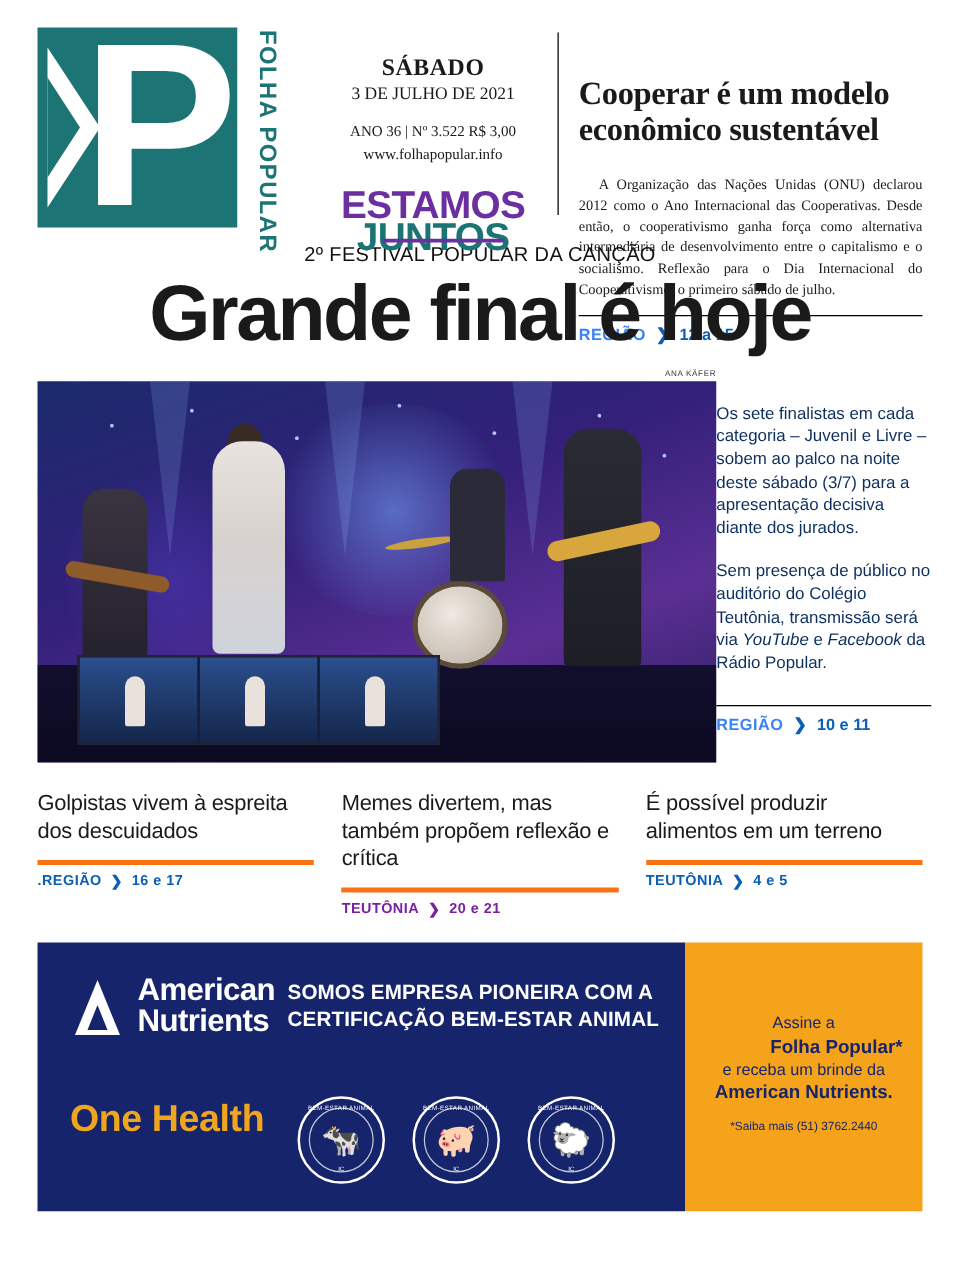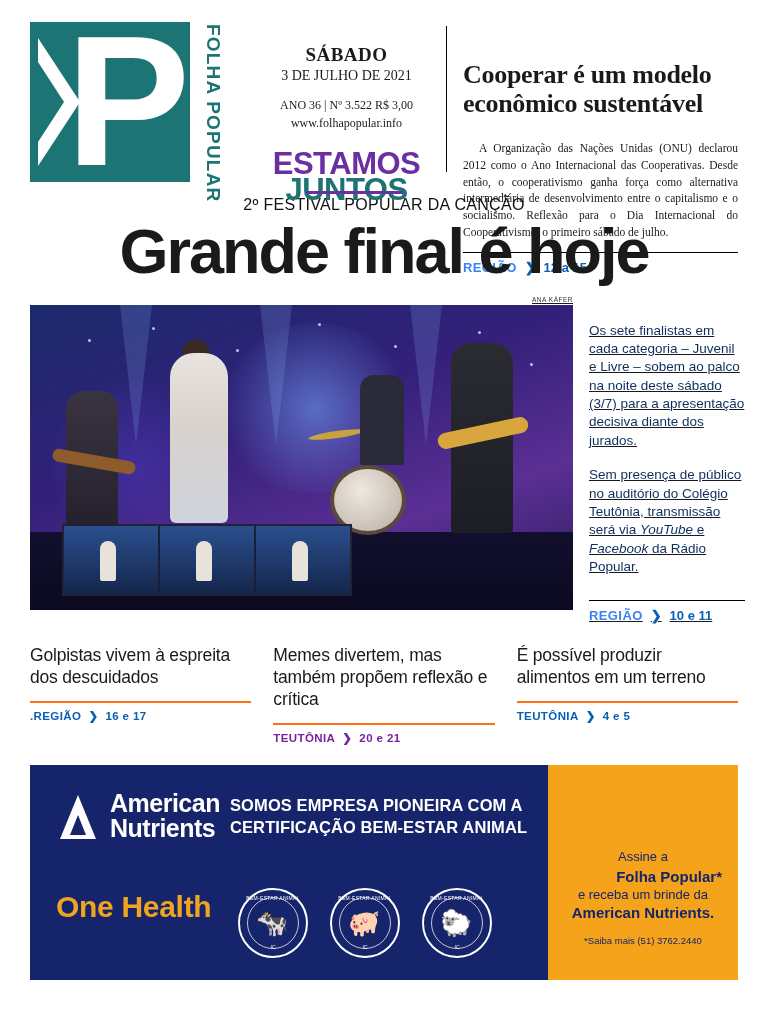--- a/index.html
+++ b/index.html
@@ -210,22 +210,20 @@
     font-weight: bold;
     letter-spacing: -2px;
     line-height: 1.05;
     margin: 0;
   }
 
   
   .main-row {
     display: flex;
     padding: 12px 23px 0 30px;
-    gap: 16px;
-    text-decoration: underline;
   }
   .photo-col { width: 543px; flex: 0 0 543px; }
   .credit {
     font-size: 6.5px;
     letter-spacing: 0.5px;
     text-align: right;
     color: #333;
     margin-bottom: 2px;
   }
   .photo {
@@ -344,21 +342,21 @@
   .teaser { flex: 1; }
   .teaser h3 {
     margin: 0;
     font-size: 17.5px;
     font-weight: normal;
     line-height: 1.25;
     letter-spacing: -0.2px;
   }
   .teaser .t-kicker {
     margin-top: 12px;
-    border-top: 2px solid #f97316;
+    border-top: 4px solid #f97316;
     padding-top: 6px;
     display: flex;
     align-items: center;
     gap: 7px;
     font-size: 11.5px;
     font-weight: bold;
     letter-spacing: 0.4px;
   }
   .blue { color: #0a5fb4; }
   .purple { color: #7a1fa2; }
@@ -439,21 +437,21 @@
     font-size: 5px; letter-spacing: .3px; color: #fff;
   }
   .seal-bottom {
     position: absolute; bottom: 6px; left: 0; right: 0; text-align: center;
     font-size: 5px; color: #fff;
   }
   .ad-right {
     flex: 0 0 190px;
     background: #f5a31a;
     color: #16246b;
-    padding: 84px 16px 16px 16px;
+    padding: 56px 16px 16px 16px;
     text-align: center;
   }
   .ad-r1 { font-size: 13px; }
   .ad-r2 { font-size: 15px; font-weight: bold; margin-top: 4px; text-align: right; }
   .ad-r3 { font-size: 13px; margin-top: 2px; }
   .ad-r4 { font-size: 15px; font-weight: bold; margin-top: 2px; }
   .ad-r5 { font-size: 9.5px; margin-top: 14px; }
 </style>
 </head>
 <body>

